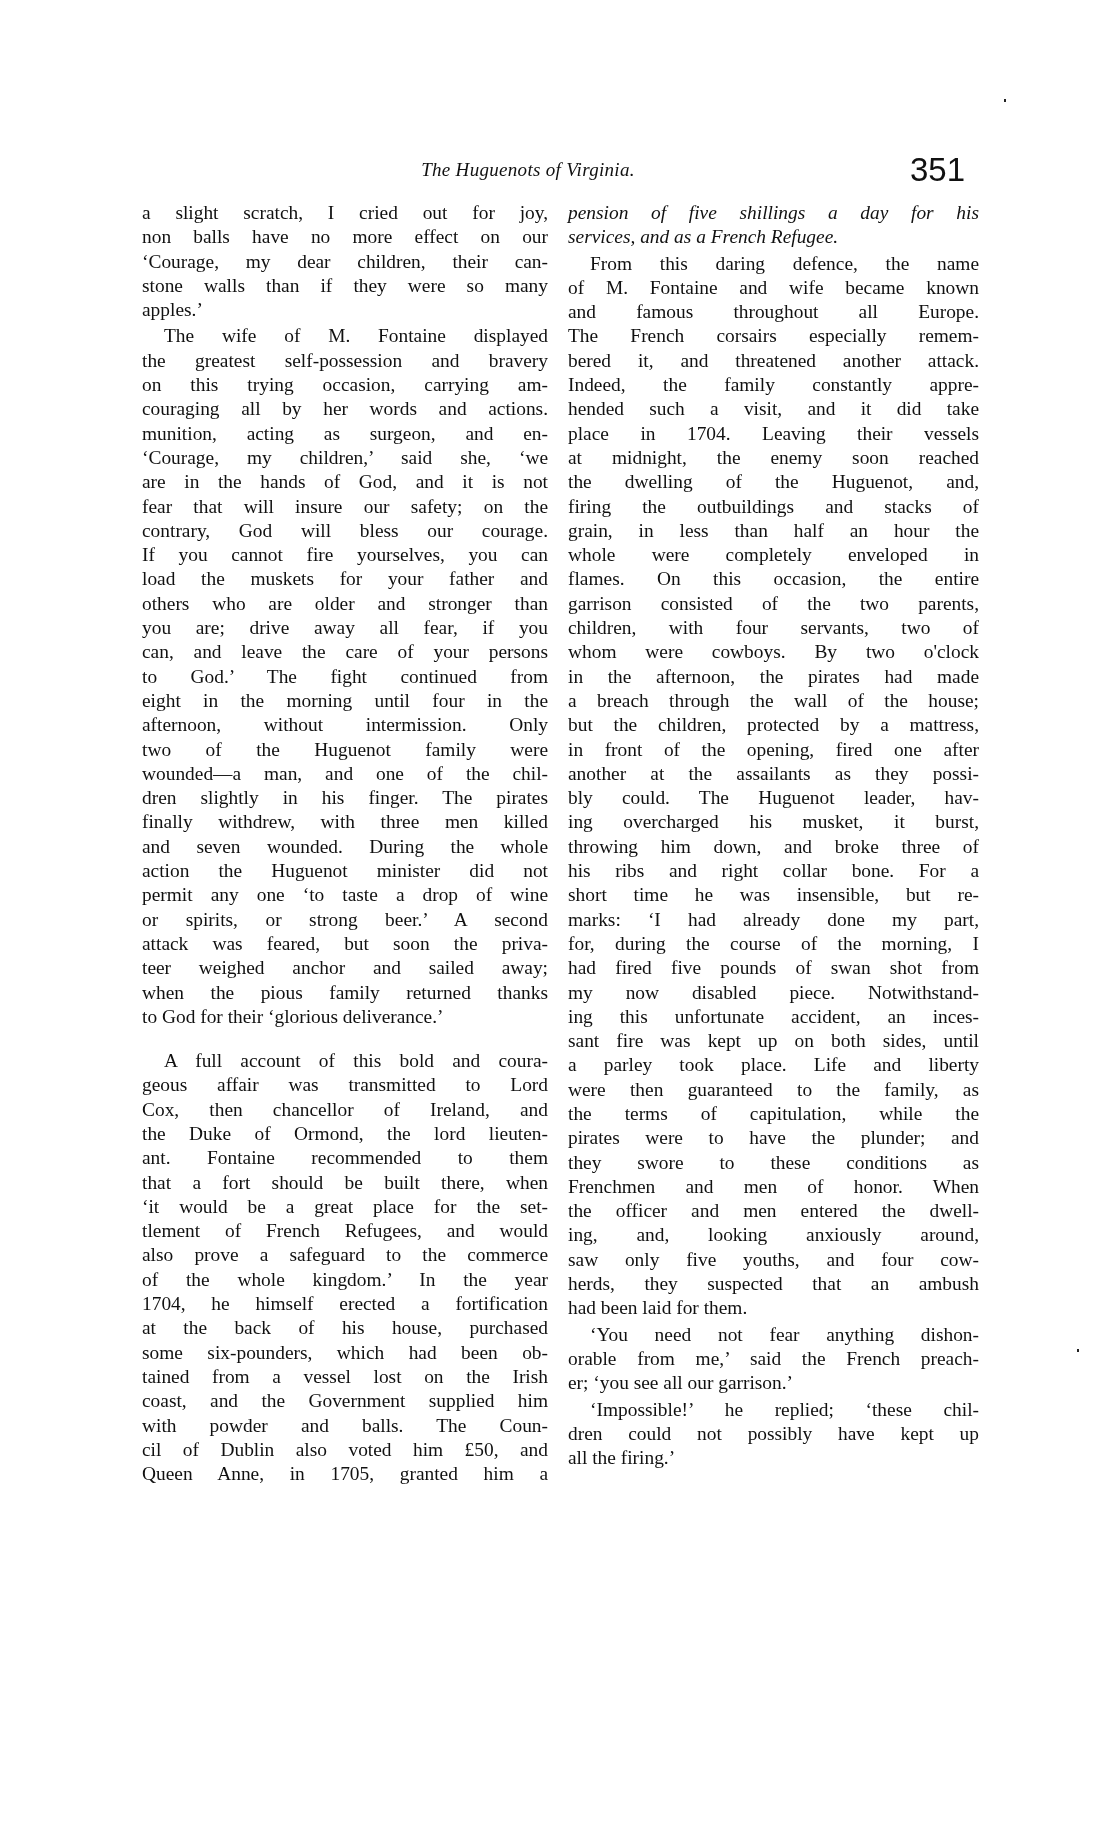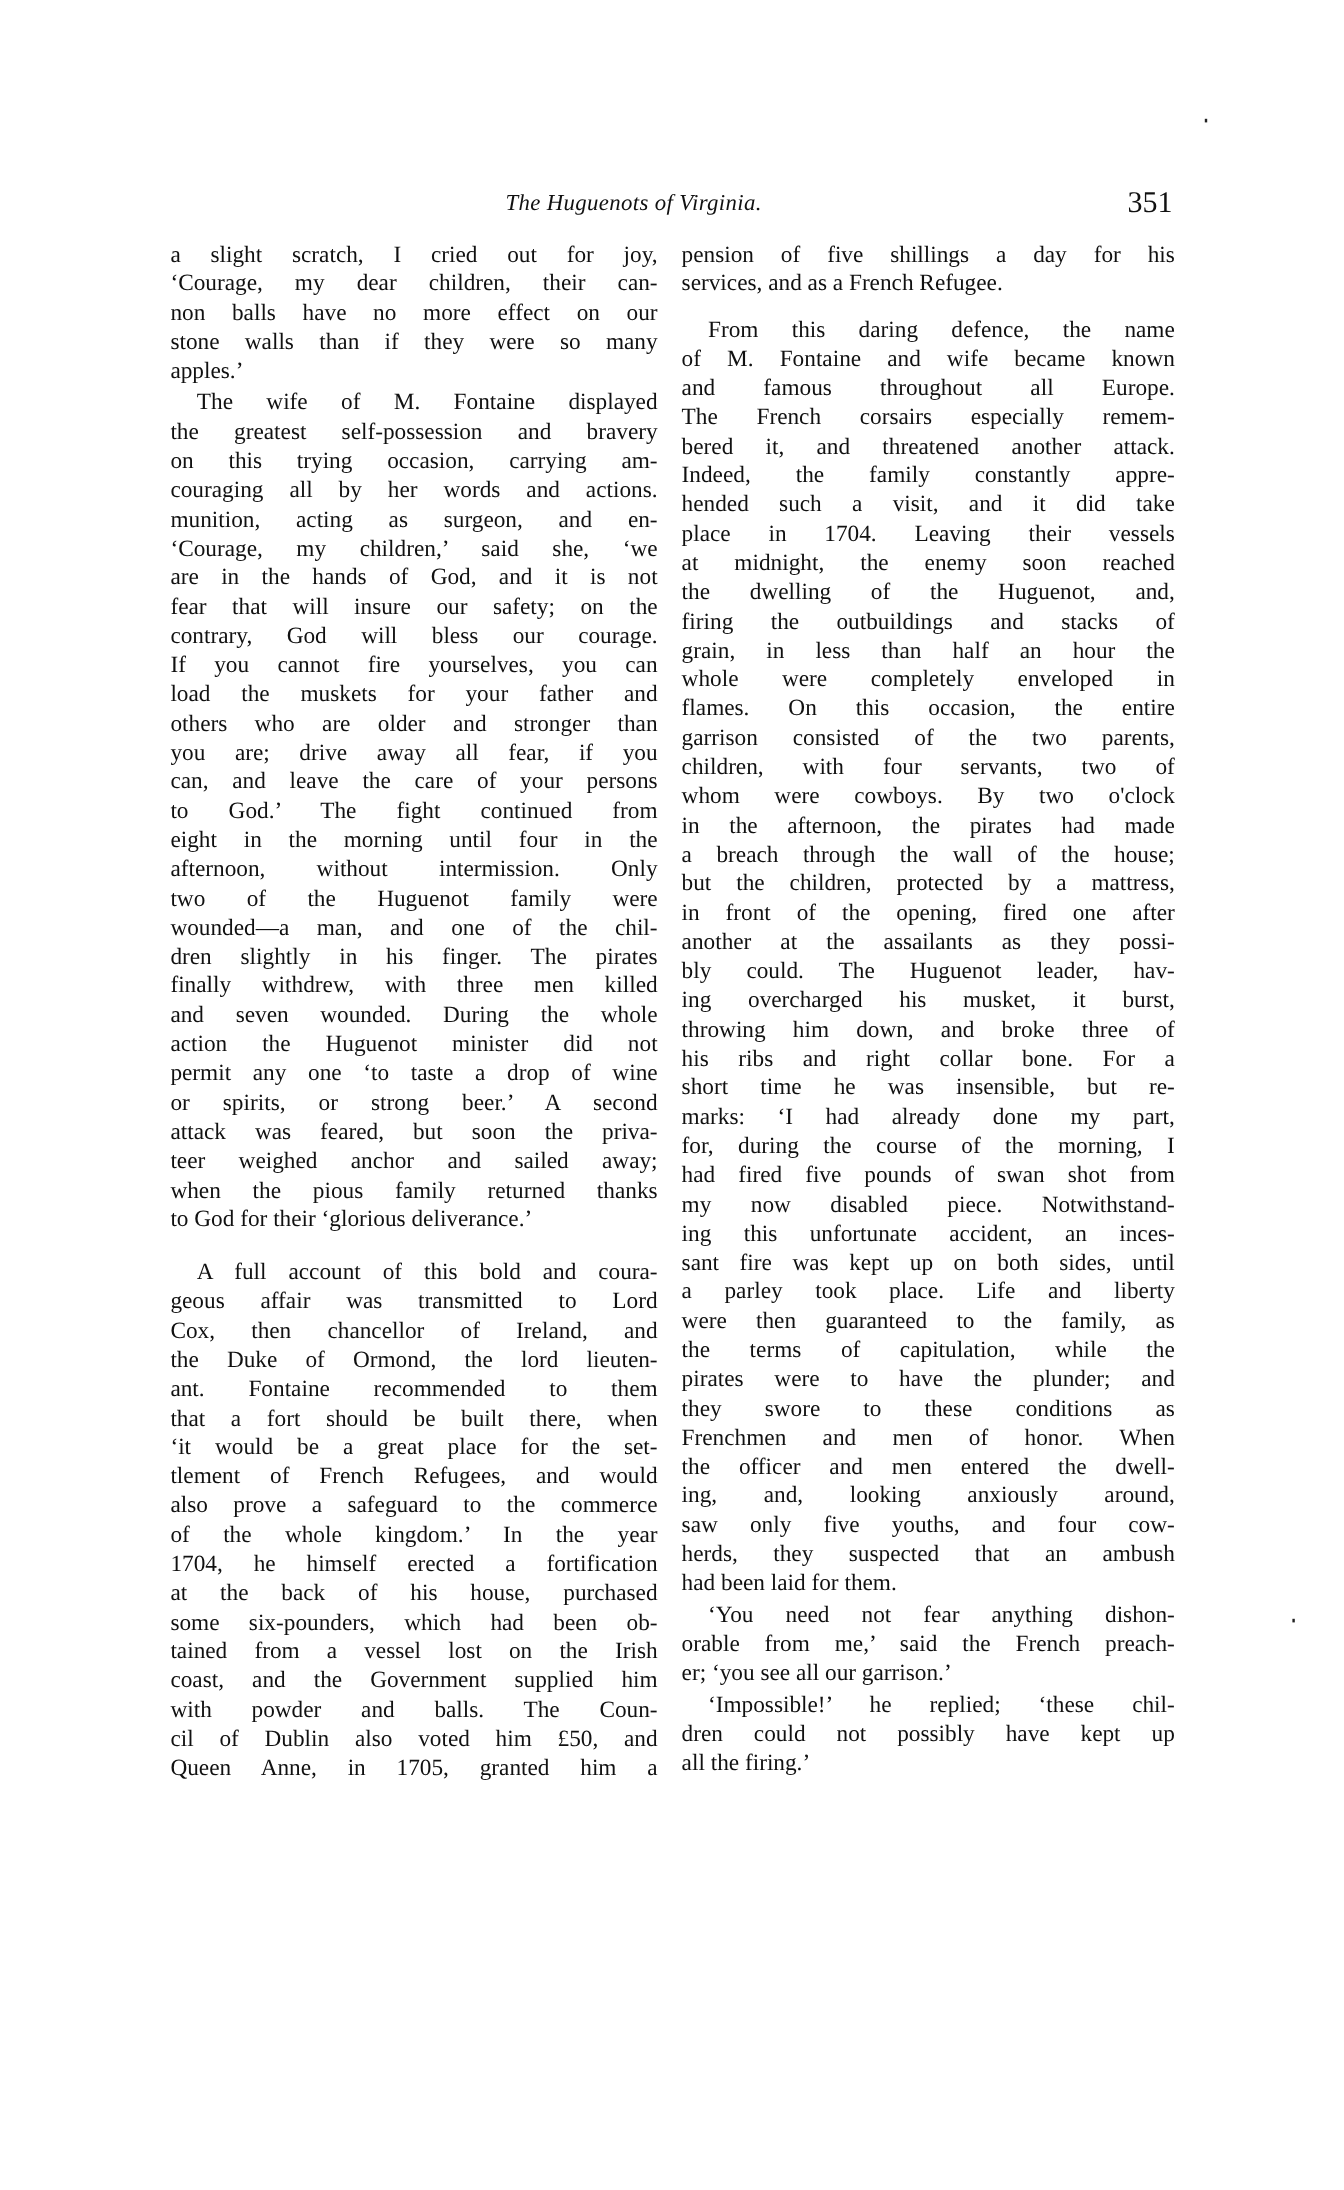--- a/index.html
+++ b/index.html
@@ -34,23 +34,23 @@
       width: 760px;
       text-align: center;
       font-family: "Liberation Serif", "DejaVu Serif", serif;
       font-style: italic;
       font-size: 19px;
       line-height: 40px;
       letter-spacing: 0.3px;
     }
     .page-number {
       position: absolute;
-      right: 4px;
-      font-family: Liberation Serif, serif;
-      font-size: 25px;
+      right: 16px;
+      font-family: Liberation Sans, sans-serif;
+      font-size: 33px;
       line-height: 40px;
     }
     .column {
       position: absolute;
       top: 201px;
       width: 400px;
       font-family: "Liberation Serif", "DejaVu Serif", serif;
       font-size: 19.4px;
       line-height: 24.3px;
       text-align: justify;
@@ -80,22 +80,22 @@
 
 <div class="page">
   <div class="running-head">
     <div class="running-title">The Huguenots of Virginia.</div>
     <div class="page-number">351</div>
   </div>
 
   <div class="column left" id="col-left">
       <div style="margin-bottom: 2px;">
         <span class="line">a slight scratch, I cried out for joy,</span>
+        <span class="line">non balls have no more effect on our</span>
         <span class="line">‘Courage, my dear children, their can-</span>
-        <span class="line">non balls have no more effect on our</span>
         <span class="line">stone walls than if they were so many</span>
         <span class="line last">apples.’</span>
       </div>
       <div style="margin-bottom: 20px;">
         <span class="line indent">The wife of M. Fontaine displayed</span>
         <span class="line">the greatest self-possession and bravery</span>
         <span class="line">on this trying occasion, carrying am-</span>
         <span class="line">couraging all by her words and actions.</span>
         <span class="line">munition, acting as surgeon, and en-</span>
         <span class="line">‘Courage, my children,’ said she, ‘we</span>
@@ -138,21 +138,21 @@
         <span class="line">at the back of his house, purchased</span>
         <span class="line">some six-pounders, which had been ob-</span>
         <span class="line">tained from a vessel lost on the Irish</span>
         <span class="line">coast, and the Government supplied him</span>
         <span class="line">with powder and balls. The Coun-</span>
         <span class="line">cil of Dublin also voted him £50, and</span>
         <span class="line">Queen Anne, in 1705, granted him a</span>
       </div>
     </div>
   <div class="column right" id="col-right">
-      <div style="margin-bottom: 14px;">
+      <div style="margin-bottom: 2px; font-style: italic;">
         <span class="line">pension of five shillings a day for his</span>
         <span class="line last">services, and as a French Refugee.</span>
       </div>
       <div style="margin-bottom: 2px;">
         <span class="line indent">From this daring defence, the name</span>
         <span class="line">of M. Fontaine and wife became known</span>
         <span class="line">and famous throughout all Europe.</span>
         <span class="line">The French corsairs especially remem-</span>
         <span class="line">bered it, and threatened another attack.</span>
         <span class="line">Indeed, the family constantly appre-</span>

